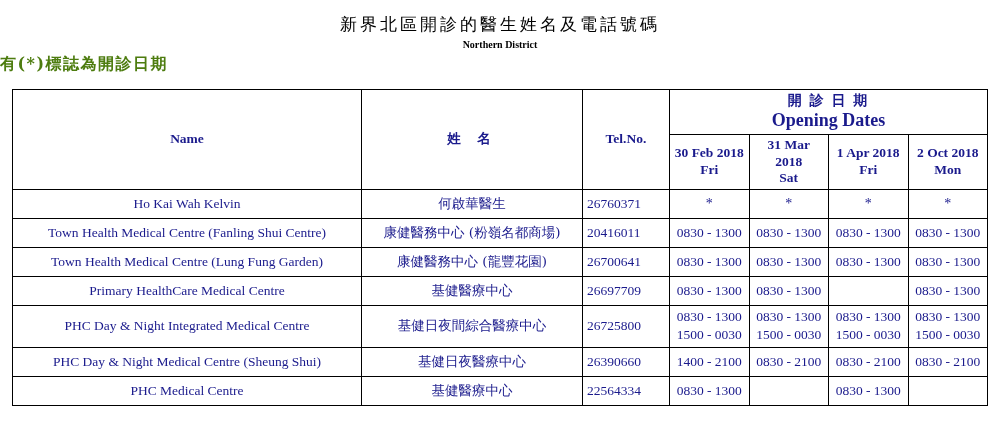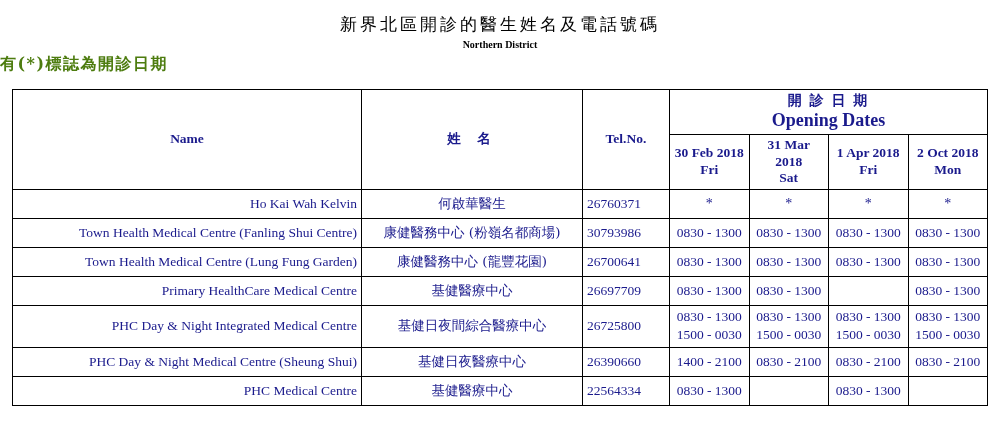--- a/index.html
+++ b/index.html
@@ -80,21 +80,21 @@
     line-height: 1.25;
   }
   th.day {
     width: 86.5px;
     text-align: center;
     font-size: 12.5px;
     font-weight: bold;
     line-height: 1.25;
     padding: 2px 2px;
   }
-  td.name  { text-align: right; padding-left: 4px; white-space: nowrap; font-size: 13.5px; }
+  td.name  { text-align: center; padding-left: 4px; white-space: nowrap; font-size: 13.5px; }
   td.zh    { text-align: center; padding-left: 4px; font-family: "DejaVu Serif", serif; font-size: 13.5px; white-space: nowrap; }
   td.tel   { text-align: left; padding-left: 4px; font-size: 13.5px; }
   td.slot  { text-align: center; font-size: 12.5px; line-height: 1.35; white-space: pre-line; }
   td.slot.star { font-size: 14px; }
   tr.body-row td { height: 24px; }
 </style>
 </head>
 <body>
 
 <div class="page">
@@ -143,21 +143,21 @@
           <td class="zh">何啟華醫生</td>
           <td class="tel">26760371</td>
           <td class="slot star">*</td>
           <td class="slot star">*</td>
           <td class="slot star">*</td>
           <td class="slot star">*</td>
         </tr>
         <tr class="body-row">
           <td class="name">Town Health Medical Centre (Fanling Shui Centre)</td>
           <td class="zh">康健醫務中心 (粉嶺名都商場)</td>
-          <td class="tel">30793986</td>
+          <td class="tel">20416011</td>
           <td class="slot">0830 - 1300</td>
           <td class="slot">0830 - 1300</td>
           <td class="slot">0830 - 1300</td>
           <td class="slot">0830 - 1300</td>
         </tr>
         <tr class="body-row">
           <td class="name">Town Health Medical Centre (Lung Fung Garden)</td>
           <td class="zh">康健醫務中心 (龍豐花園)</td>
           <td class="tel">26700641</td>
           <td class="slot">0830 - 1300</td>

